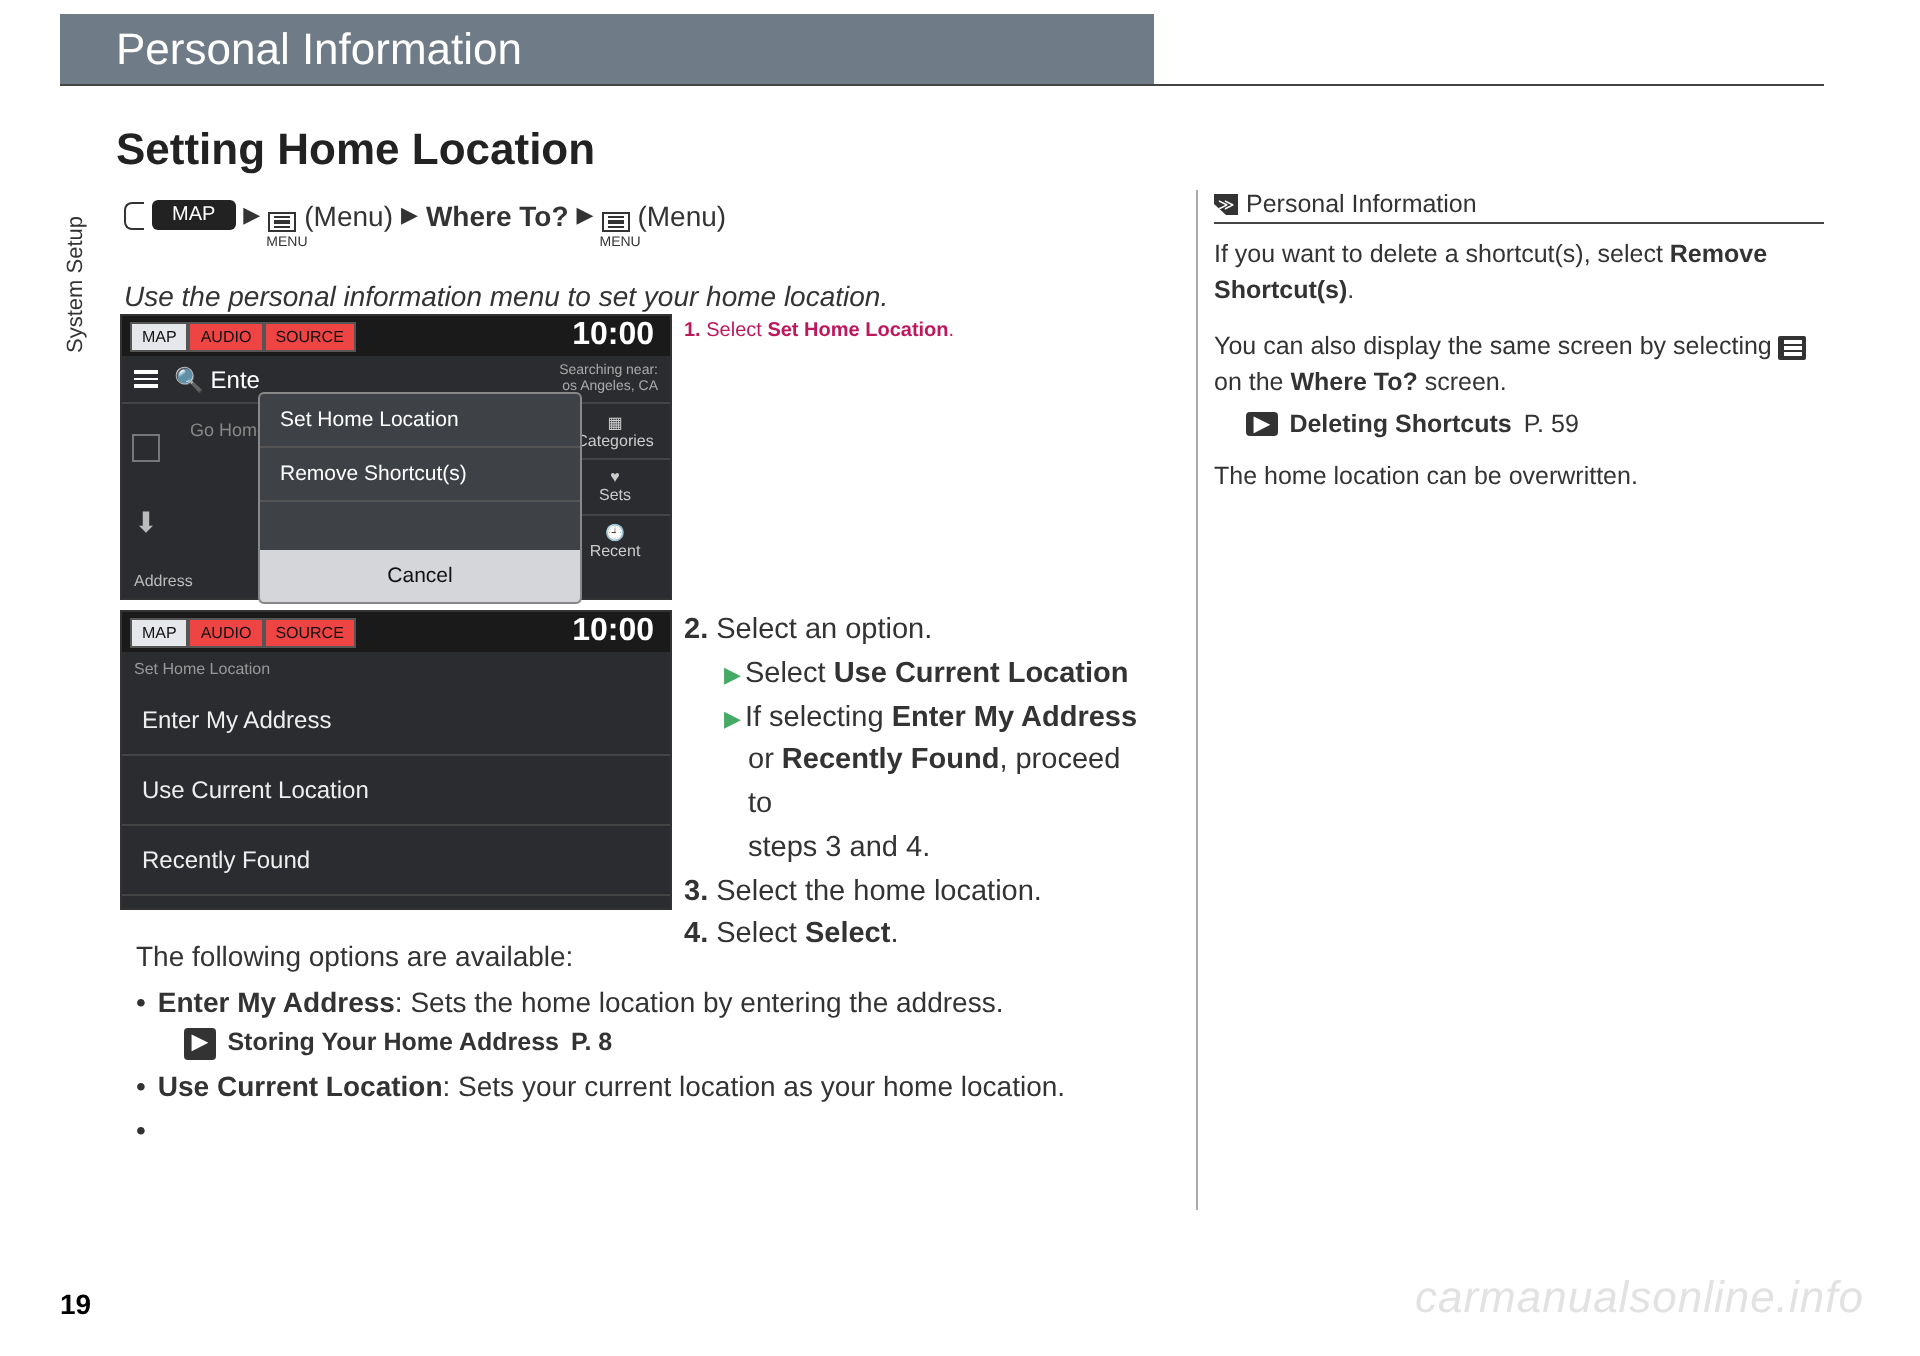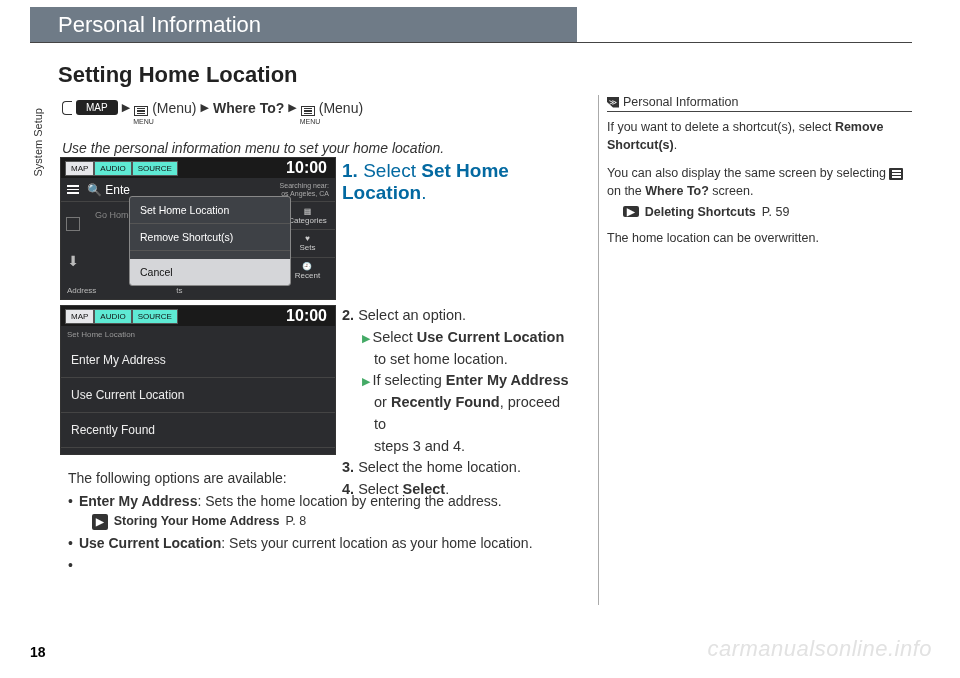--- a/index.html
+++ b/index.html
@@ -92,21 +92,21 @@
       color: #fff;
       font-size: 10px;
     }
     .ss-topbar {
       display: flex; align-items: center; height: 20px;
       background: #1a1a1a;
       padding: 0 4px;
     }
     .ss-tabs { display: flex; gap: 0; }
     .ss-tab {
-      background: #5eead4; color: #111;
+      background: #ef4444; color: #111;
       font-size: 8px; padding: 2px 5px;
       border: 1px solid #555;
     }
     .ss-tab.on { background: #e6e7ea; }
     .ss-time { margin-left: auto; font-size: 16px; font-weight: bold; padding-right: 4px;}
     .ss-searchrow {
       display: flex; align-items: center; padding: 4px 6px;
       font-size: 10px;
       border-bottom: 1px solid #444;
       position: relative;
@@ -129,29 +129,29 @@
       border-radius: 3px;
       overflow:hidden;
       z-index: 5;
     }
     .ss-popup-item {
       padding: 7px 10px; font-size: 10.5px;
       border-bottom: 1px solid #555;
       color:#fff;
     }
     .ss-popup-item.cancel {
-      background: #d5d6d9; color:#111; 
-      border-bottom:none; margin-top: 8px;
+      background: #d5d6d9; color:#111; text-align:center;
+      border-bottom:none; margin-top: 24px;
     }
     .ss-center .bg-row { display:flex; gap:20px; padding-top: 6px; padding-left: 6px;}
     .ss-center .bg-label { color:#888; font-size:9px;}
     .ss-bottom { display:flex; font-size:8px; color:#bbb; padding: 2px 6px; gap: 80px;}
     .step1 {
       position: absolute; left: 342px; top: 160px;
-      font-size: 19px; color:#0369a1;
+      font-size: 10px; color:#be185d;
       width: 230px;
     }
     .step1 b, .steps2 b { font-weight: bold; }
     .screenshot2 {
       position: absolute;
       left: 60px; top: 305px;
       width: 276px; height: 150px;
       border: 1px solid #333;
       background: #2b2c2f;
       color: #fff;
@@ -332,38 +332,37 @@
   </div>
   <div class="ss2-sub">Set Home Location</div>
   <div class="ss2-row">Enter My Address</div>
   <div class="ss2-row">Use Current Location</div>
   <div class="ss2-row">Recently Found</div>
 </div>
 
 <div class="steps2">
   <div><b>2.</b> <span>Select an option.</span></div>
   <span class="indent"><span class="tri">▶</span><span>Select </span><span style="font-weight:bold;">Use Current Location</span></span>
-  <span class="indent2">to set home location.</span>
   <span class="indent"><span class="tri">▶</span><span>If selecting </span><span style="font-weight:bold;">Enter My Address</span></span>
   <span class="indent2"><span>or </span><span style="font-weight:bold;">Recently Found</span><span>, proceed to</span></span>
   <span class="indent2">steps 3 and 4.</span>
   <div><b>3.</b> <span>Select the home location.</span></div>
   <div><b>4.</b> <span>Select </span><span style="font-weight:bold;">Select</span><span>.</span></div>
 </div>
 
 <div class="below">
   <div>The following options are available:</div>
   <div class="bullet">
       <span>•</span>
       <span><span style="font-weight:bold;">Enter My Address</span><span>: Sets the home location by entering the address.</span></span>
     </div>
   <div class="blink">
       <span class="link-icon">▶</span>
       <span>Storing Your Home Address</span> 
-      <span style="font-weight:normal;">P. 8</span>
+      <span style="font-weight:bold;">P. 8</span>
     </div>
   <div class="bullet">
       <span>•</span>
       <span><span style="font-weight:bold;">Use Current Location</span><span>: Sets your current location as your home location.</span></span>
     </div>
   <div class="bullet">
       <span>•</span>
     </div>
 </div>
 
@@ -384,14 +383,14 @@
     <span>on the </span><b>Where To?</b><span> screen.</span>
   </p>
   <div class="blink2">
       <span class="link-icon">▶</span>
       <span>Deleting Shortcuts</span> 
       <span style="font-weight:normal;">P. 59</span>
     </div>
   <p>The home location can be overwritten.</p>
 </div>
 
-<div class="page-num">18</div>
+<div class="page-num">19</div>
 <div class="watermark">carmanualsonline.info</div>
 
 </body></html>

